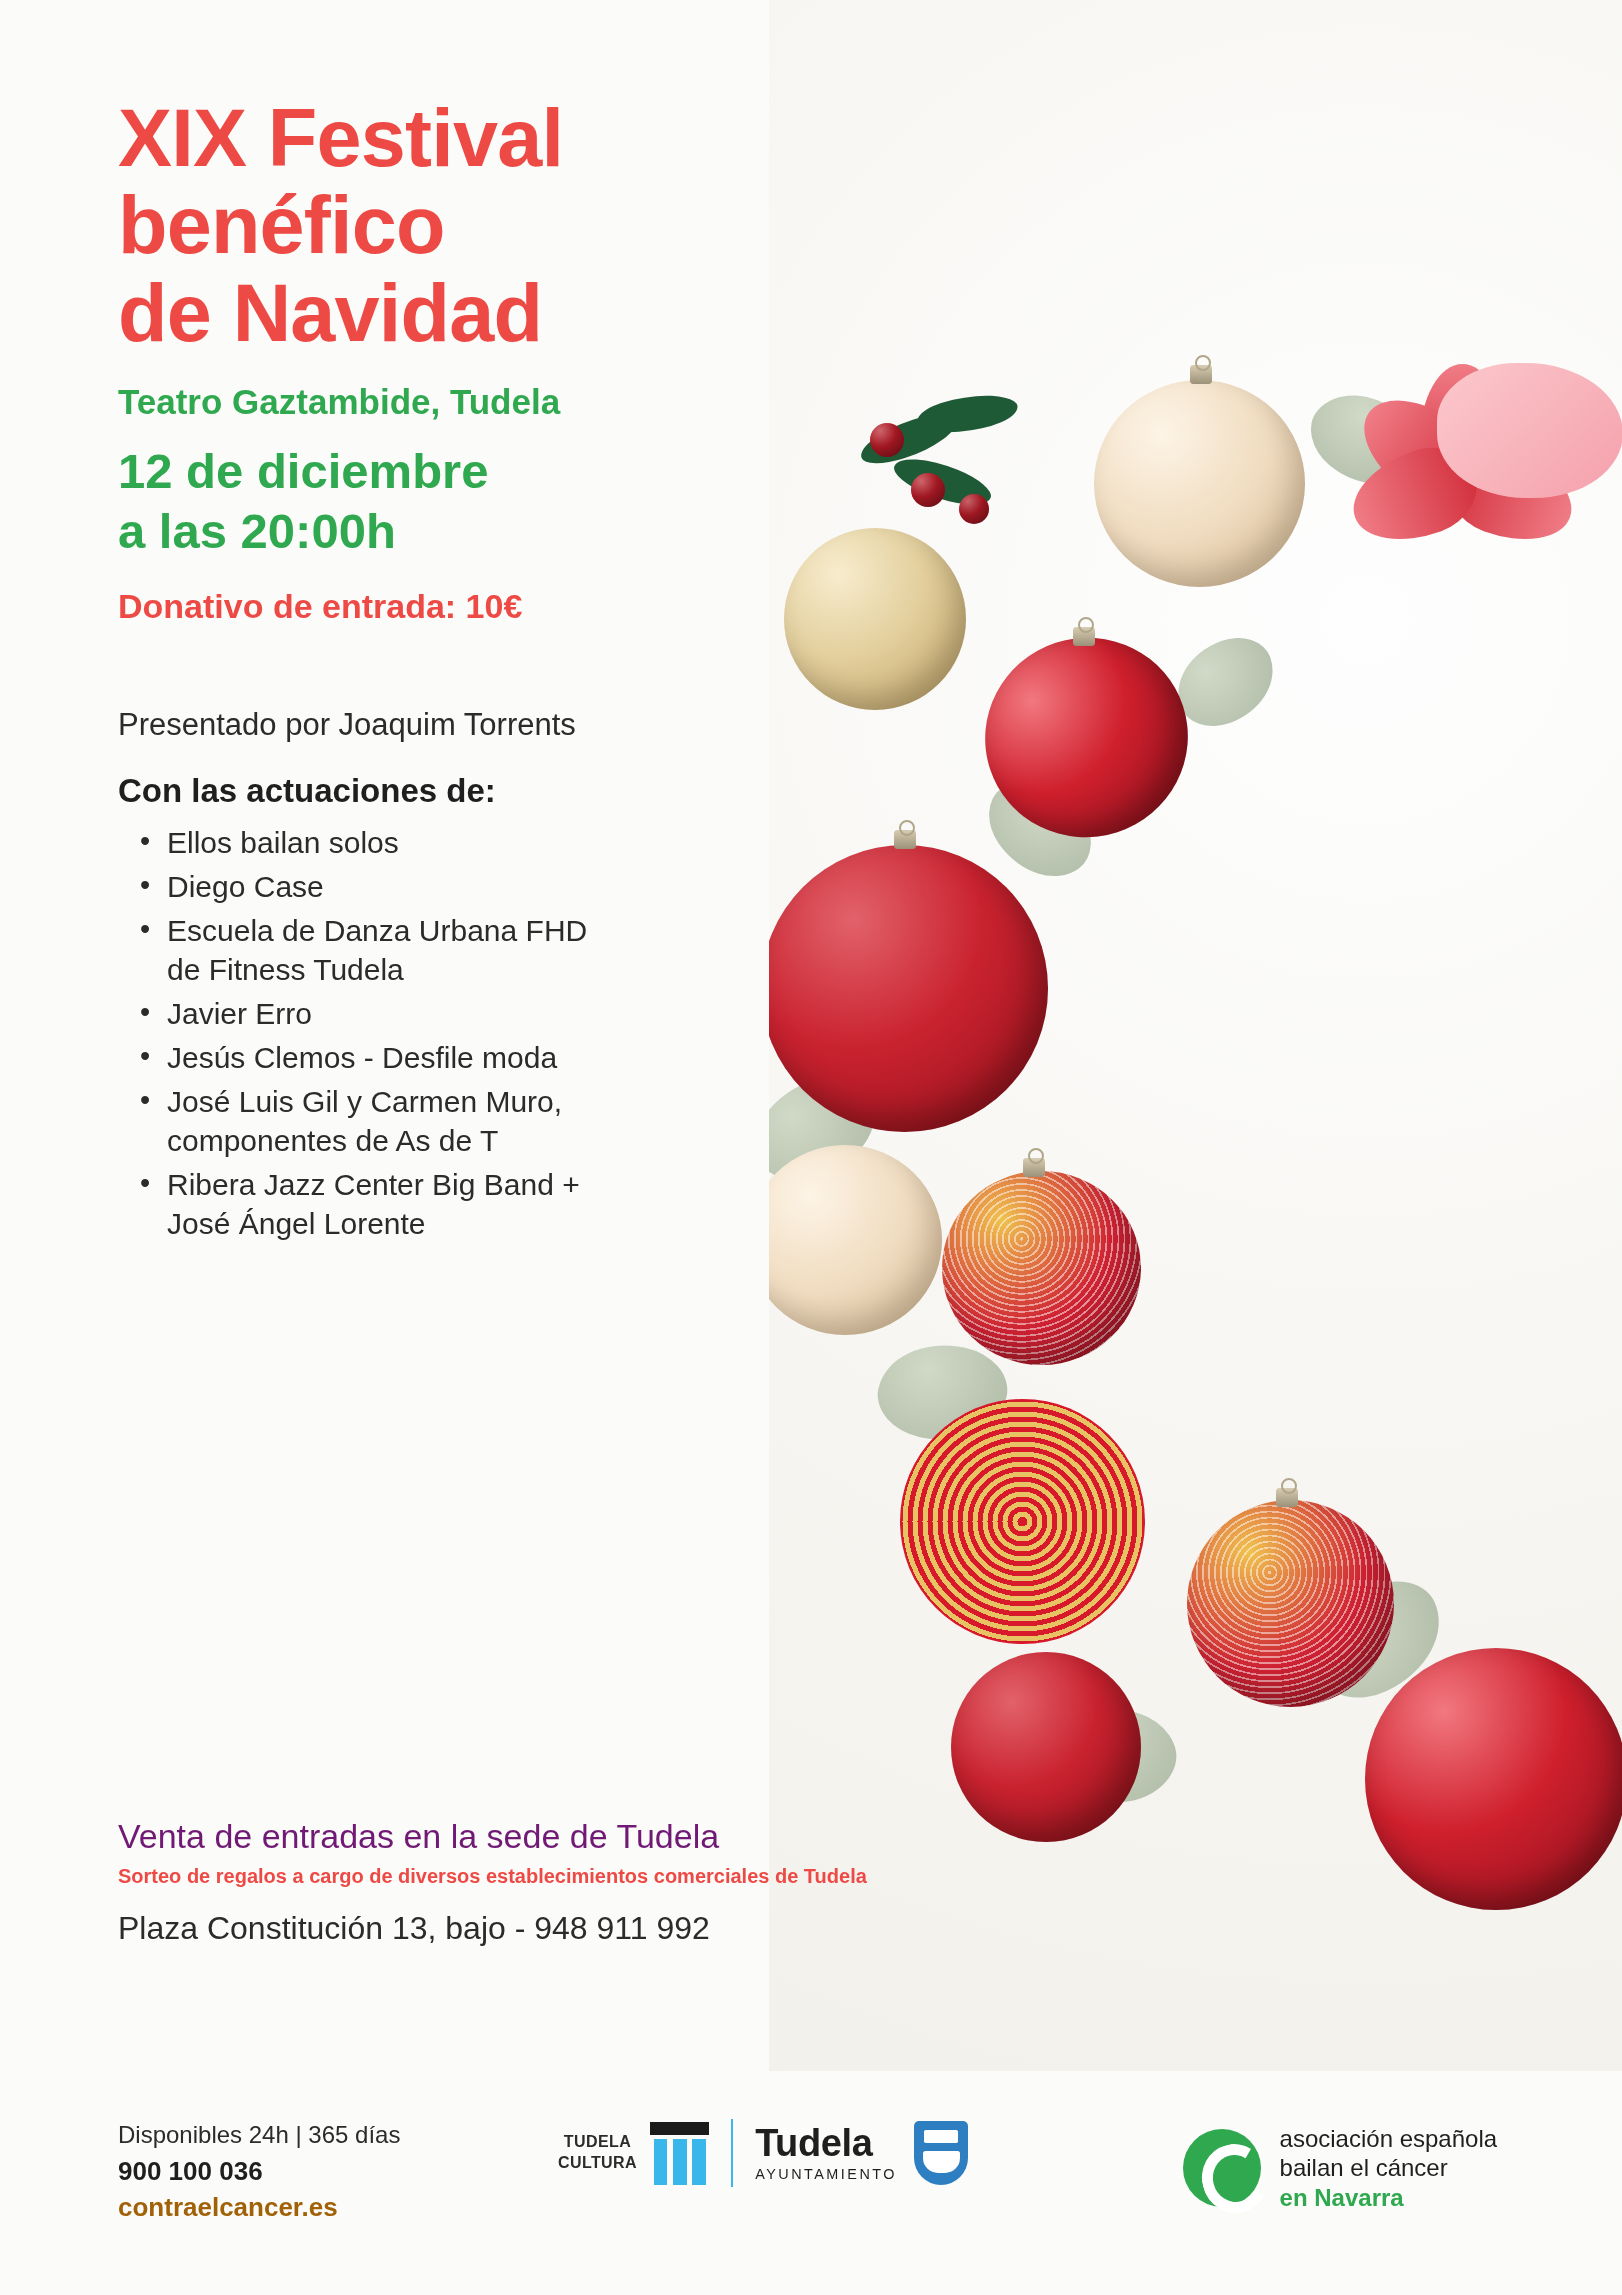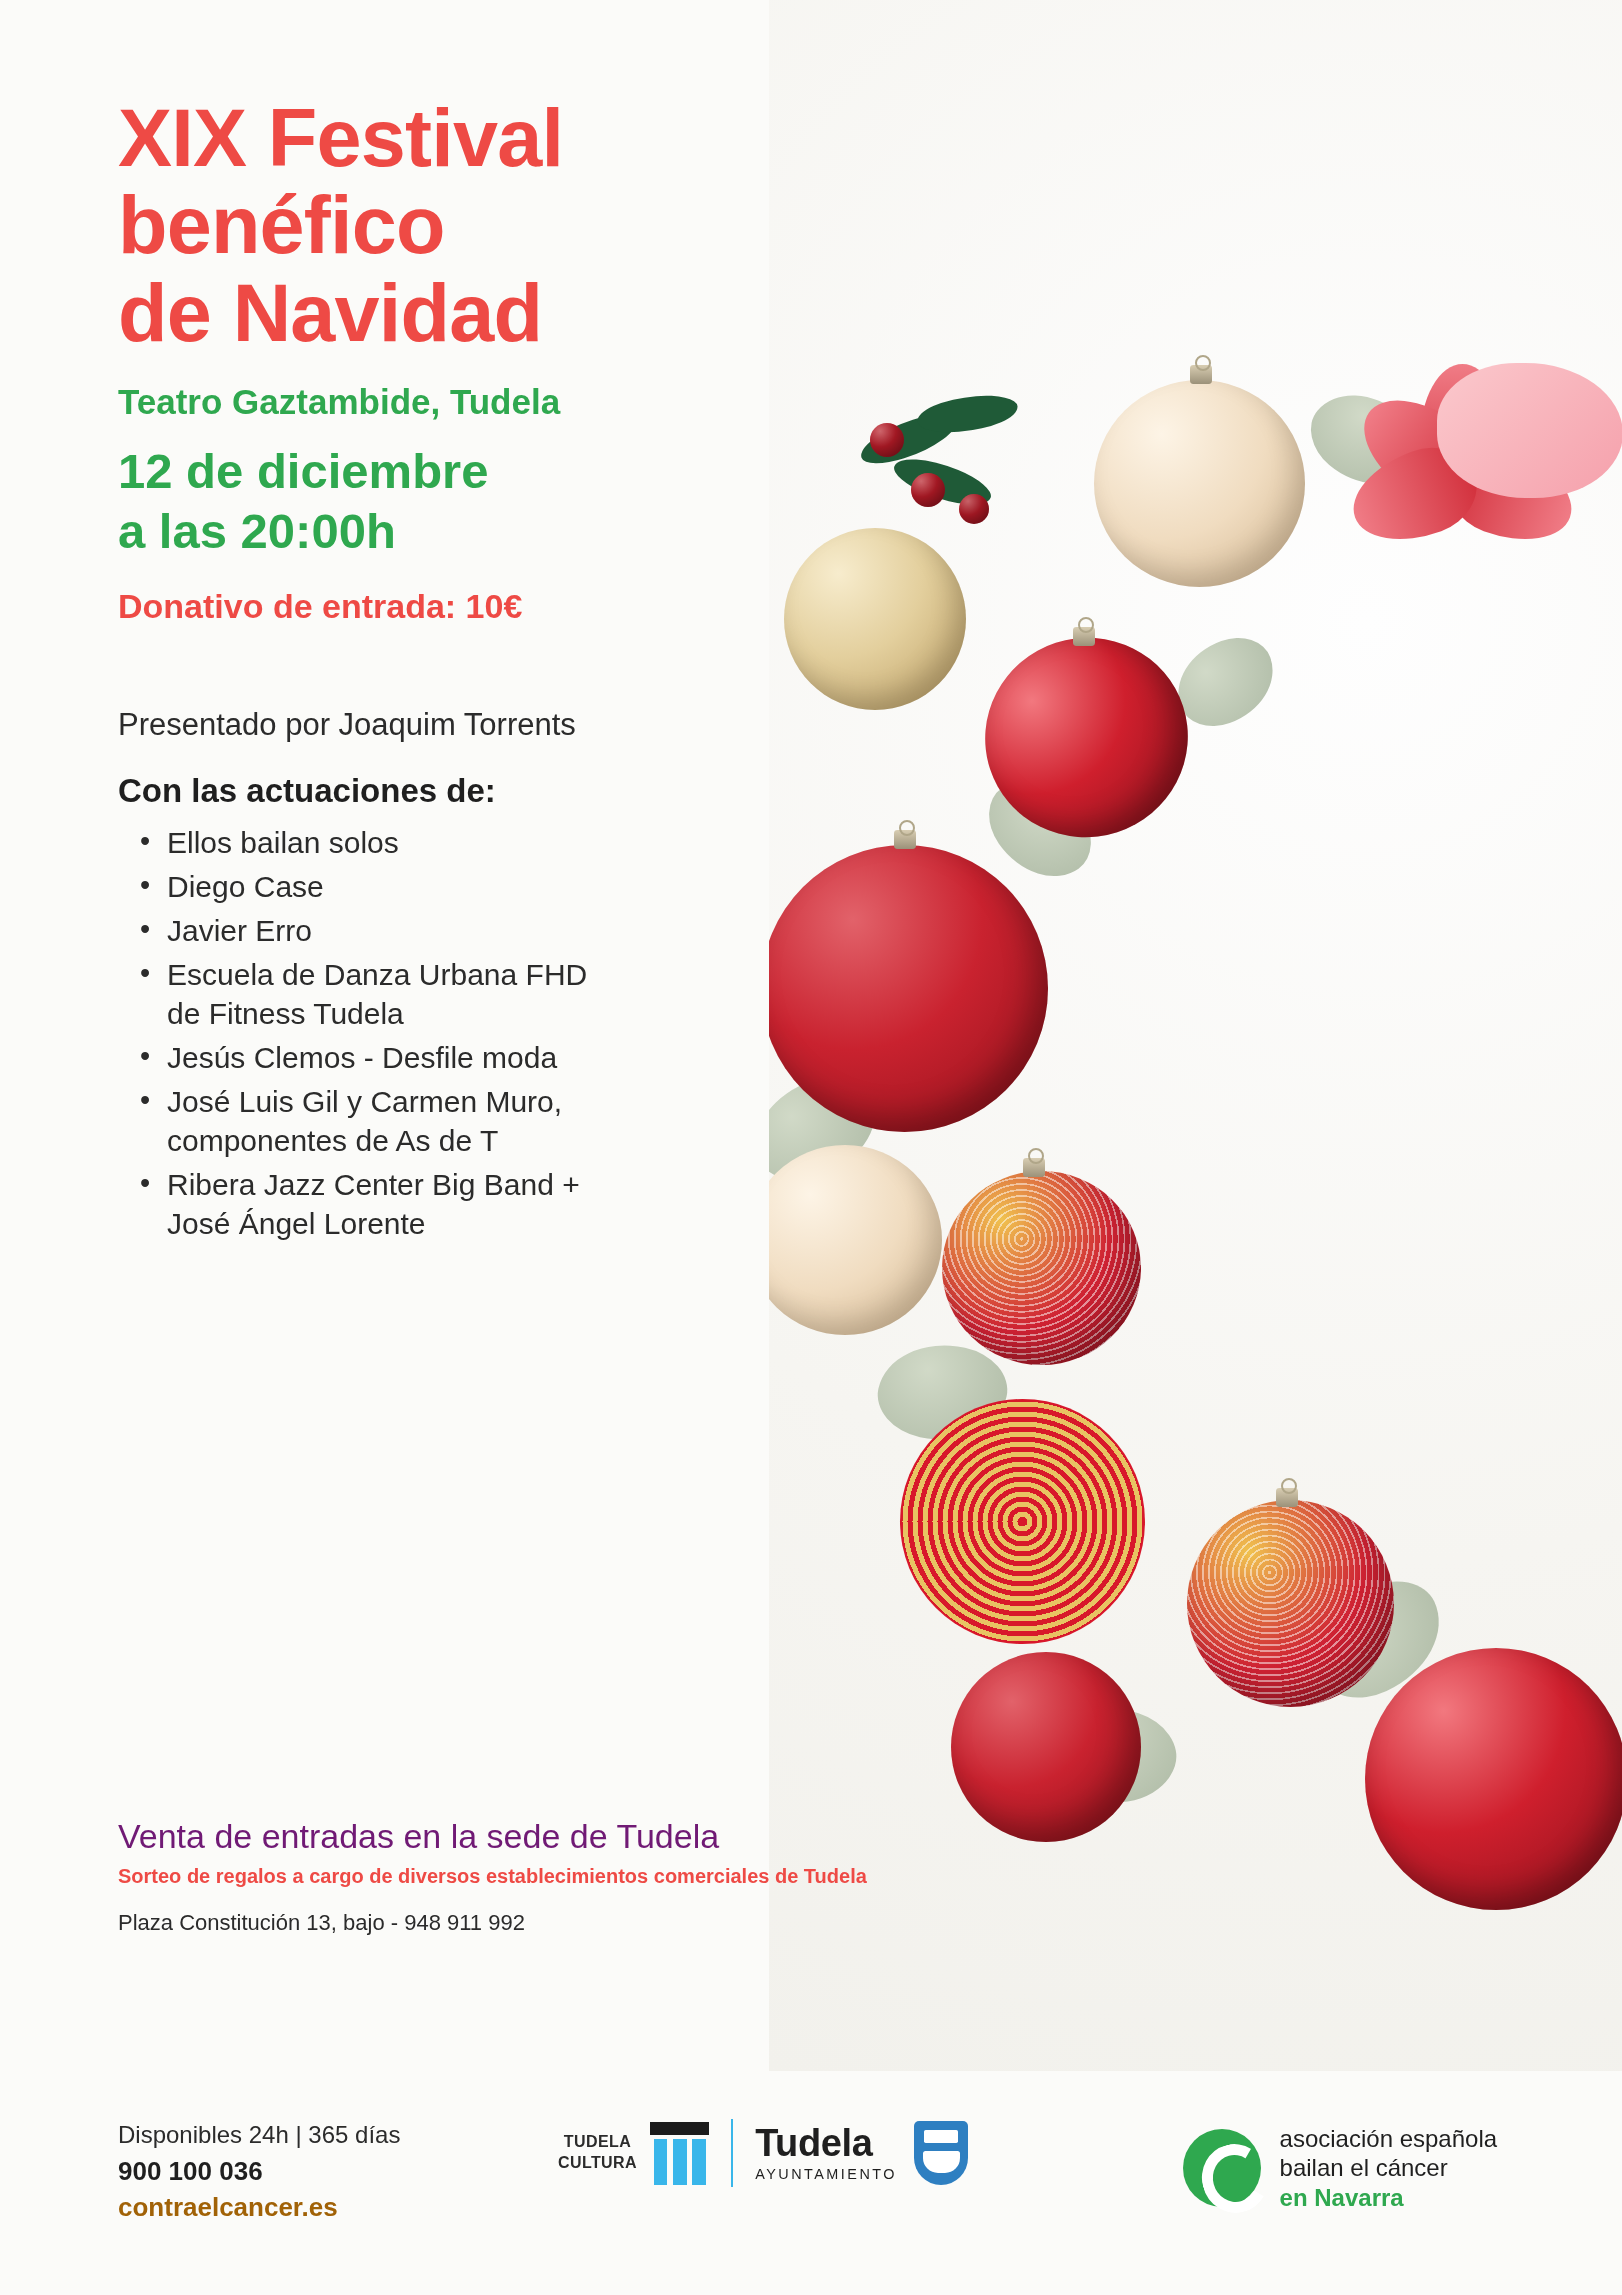--- a/index.html
+++ b/index.html
@@ -189,21 +189,21 @@
     margin: 0;
   }
   .sales-sub {
     color: #ee4a45;
     font-weight: 700;
     font-size: 20px;
     margin: 8.5px 0 0 0;
   }
   .sales-addr {
     color: #2b2b2b;
-    font-size: 22px;
+    font-size: 32px;
     margin: 22px 0 0 0;
   }
   .sales-block {
     position: absolute;
     left: 118px;
     top: 1817px;
     width: 930px;
   }
 
   
@@ -423,23 +423,23 @@
   <p class="venue">Teatro Gaztambide, Tudela</p>
   <p class="datetime" style="white-space:pre-line">12 de diciembre
 a las 20:00h</p>
   <p class="price">Donativo de entrada: 10€</p>
 
   <p class="presenter">Presentado por Joaquim Torrents</p>
   <p class="acts-title">Con las actuaciones de:</p>
   <ul class="acts">
     <li>Ellos bailan solos</li>
     <li>Diego Case</li>
-    <li>Javier Erro</li>
     <li>Escuela de Danza Urbana FHD
 de Fitness Tudela</li>
+    <li>Javier Erro</li>
     <li>Jesús Clemos - Desfile moda</li>
     <li>José Luis Gil y Carmen Muro,
 componentes de As de T</li>
     <li>Ribera Jazz Center Big Band +
 José Ángel Lorente</li>
   </ul>
 </div>
 
 <div class="sales-block">
   <p class="sales-title">Venta de entradas en la sede de Tudela</p>

